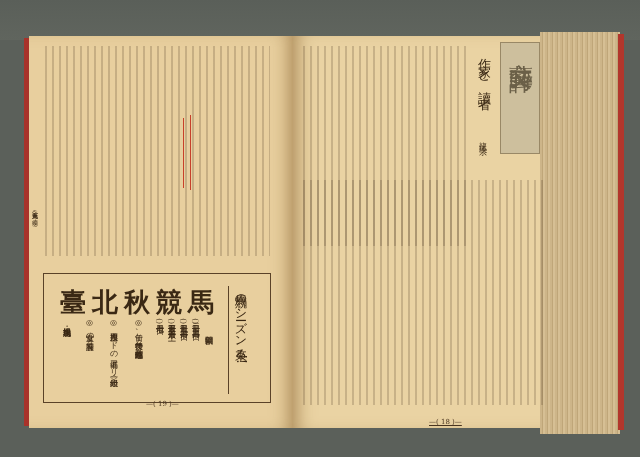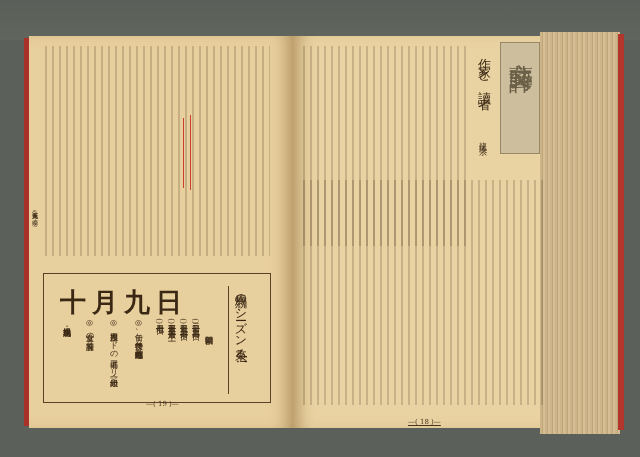--- a/index.html
+++ b/index.html
@@ -32,32 +32,32 @@
 <div class="page-right"></div>
 <div class="edges"></div>
 <div class="cover-right"></div>
 
 <div class="col" style="left:40px;top:46px;width:230px;height:210px;background:repeating-linear-gradient(90deg,transparent 0 5px,rgba(70,50,30,.28) 5px 7px);"></div>
 <div class="cont">（第二十九頁へ續く）</div>
 <div class="redline" style="left:183px;top:118px;height:70px;"></div>
 <div class="redline" style="left:190px;top:115px;height:75px;"></div>
 
 <div class="ad-box"></div>
-<div class="ad-title">十月九日</div>
+<div class="ad-title">臺北秋競馬</div>
 <div class="ad-side">競馬のシーズン來る!!</div>
 <div class="ad-col" style="left:203px;top:330px;">開催日割</div>
 <div class="ad-col" style="left:190px;top:318px;">十月二日(土)十月三日(日)</div>
 <div class="ad-col" style="left:178px;top:318px;">十月九日(土)十月十日(日)</div>
 <div class="ad-col" style="left:166px;top:318px;">十月十五日(金)十月十六日(土)</div>
 <div class="ad-col" style="left:154px;top:318px;">十月十七日(日)</div>
 <div class="ad-col" style="left:133px;top:318px;height:80px;">◎午前、午後共特ニ臨時列車運行ス</div>
 <div class="ad-col" style="left:108px;top:318px;height:80px;">◎投票用カードの準備アリ（一組十錢）</div>
 <div class="ad-col" style="left:84px;top:318px;">◎食堂の設備有り</div>
 <div class="ad-col" style="left:58px;top:322px;border-left:1px solid #5a4228;border-right:1px solid #5a4228;padding:0 2px;">場所・北投競馬場</div>
 <div class="pg" style="left:146px;top:400px;">—( 19 )—</div>
 
 <div class="col" style="left:298px;top:46px;width:170px;height:200px;background:repeating-linear-gradient(90deg,transparent 0 5px,rgba(70,50,30,.28) 5px 7px);"></div>
 <div class="col" style="left:298px;top:180px;width:245px;height:225px;background:repeating-linear-gradient(90deg,transparent 0 5px,rgba(70,50,30,.28) 5px 7px);"></div>
 <div class="hdr-box"></div>
 <div class="hdr-text">文藝時評</div>
 <div class="art-title">作家と讀者</div>
 <div class="art-author">龍瑛宗</div>
-<div class="pg" style="left:408px;top:418px;text-decoration:underline;">—( 18 )—</div>
+<div class="pg" style="left:429px;top:418px;text-decoration:underline;">—( 18 )—</div>
 
 </body></html>

